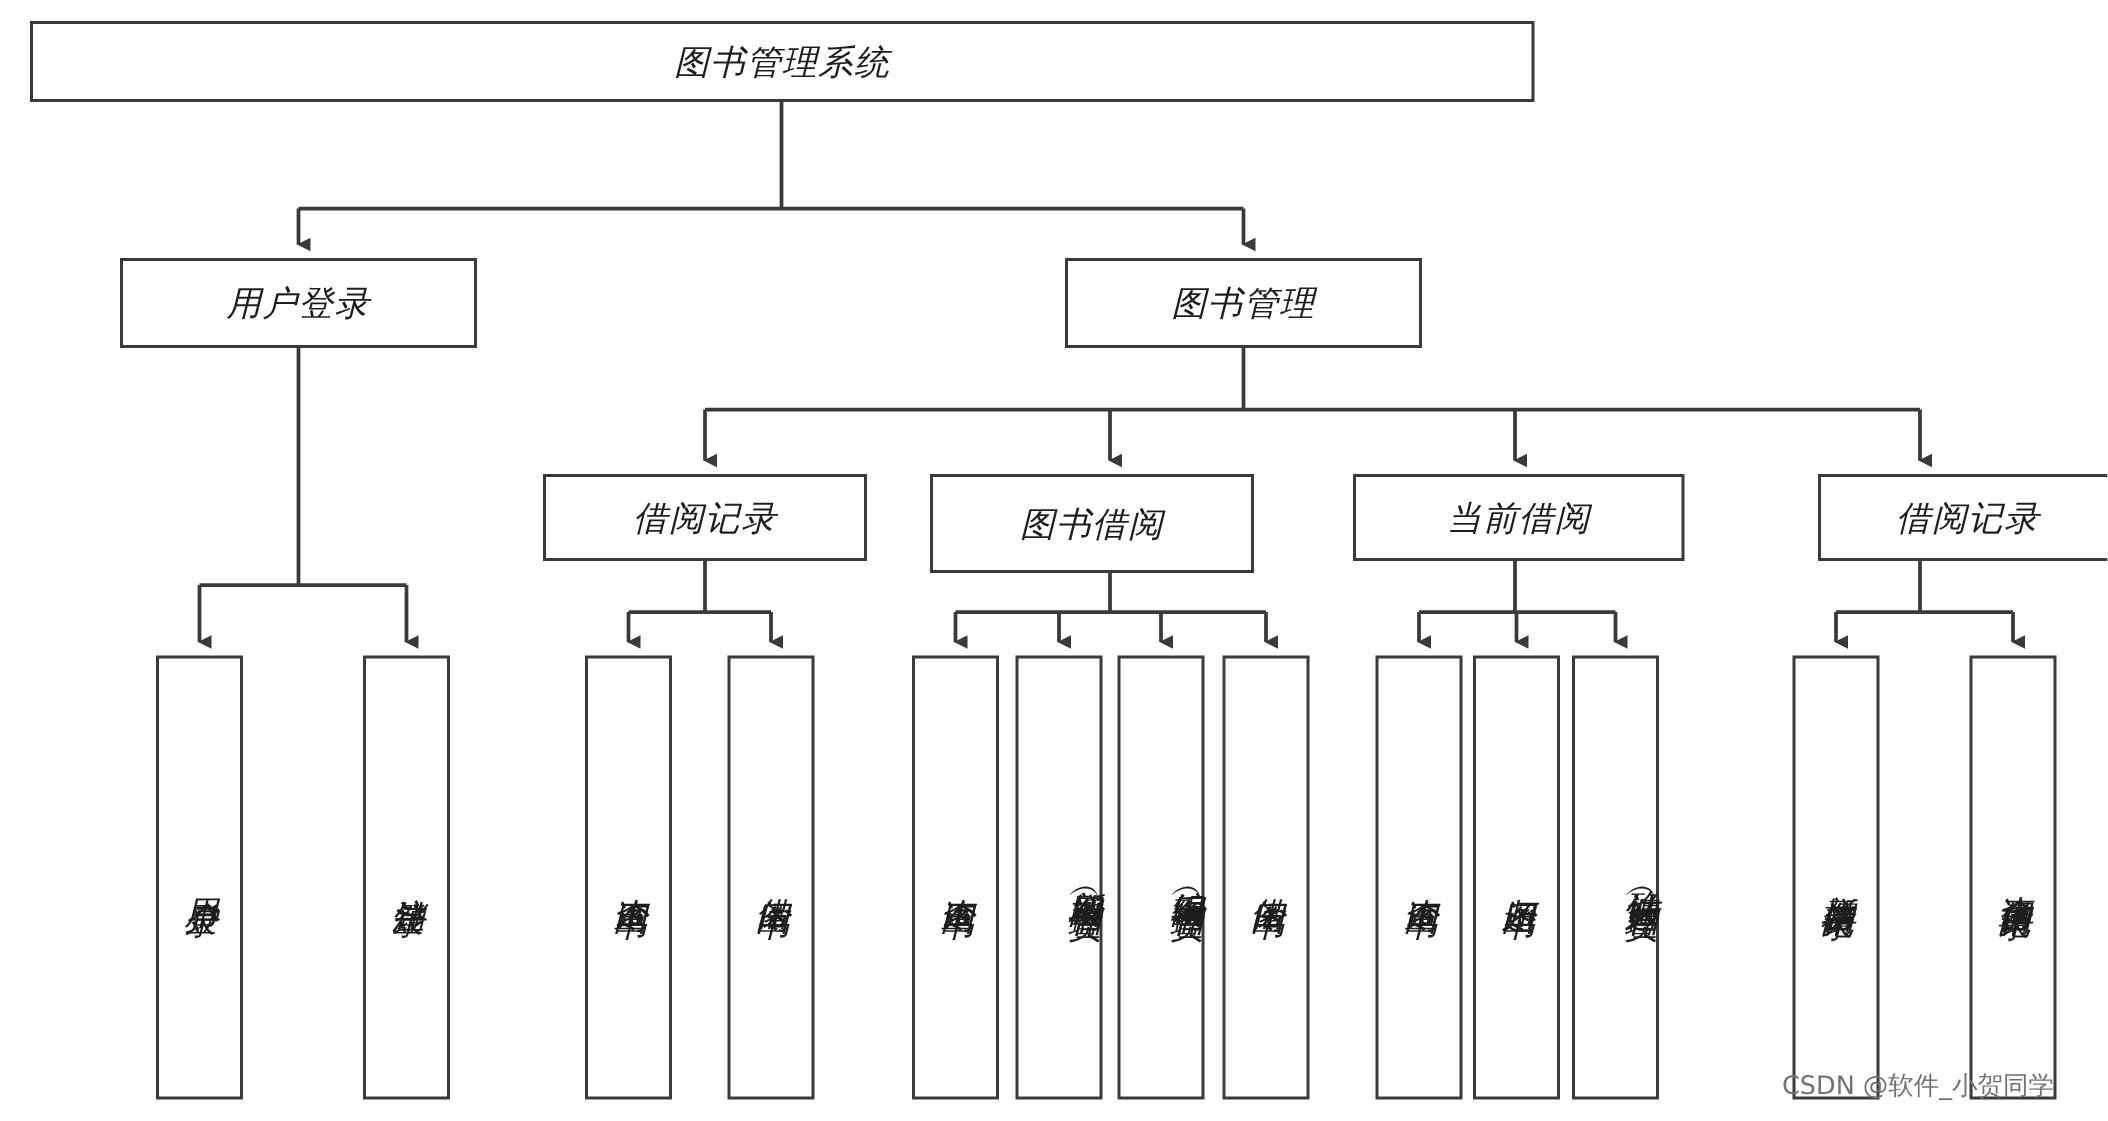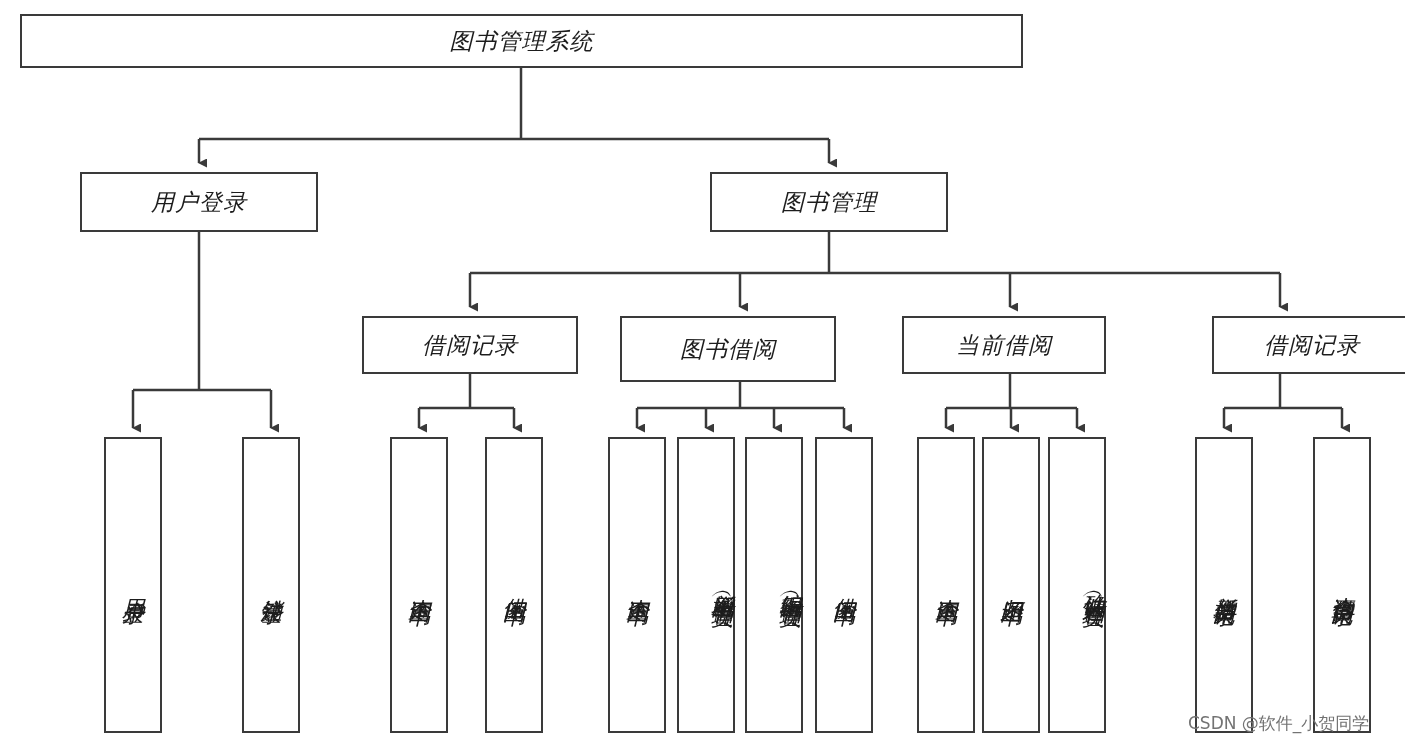--- a/index.html
+++ b/index.html
@@ -122,21 +122,21 @@
       </div>
       <div class="node horiz" style="left: 710px; top: 172px; width: 238px; height: 60px;">
         <span class="label">图书管理</span>
       </div>
       <div class="node horiz" style="left: 362px; top: 316px; width: 216px; height: 58px;">
         <span class="label">借阅记录</span>
       </div>
       <div class="node horiz" style="left: 620px; top: 316px; width: 216px; height: 66px;">
         <span class="label">图书借阅</span>
       </div>
-      <div class="node horiz" style="left: 902px; top: 316px; width: 204px; height: 58px;">
+      <div class="node horiz" style="left: 902px; top: 316px; width: 221px; height: 58px;">
         <span class="label">当前借阅</span>
       </div>
       <div class="node horiz" style="left: 1172px; top: 316px; width: 200px; height: 58px; margin-left: 40px;">
         <span class="label">借阅记录</span>
       </div>
       <div class="node vert" style="left: 104px; top: 437px; width: 58px; height: 296px;">
         <span class="label">用户登录</span>
       </div>
       <div class="node vert" style="left: 242px; top: 437px; width: 58px; height: 296px;">
         <span class="label">注销登录</span>

